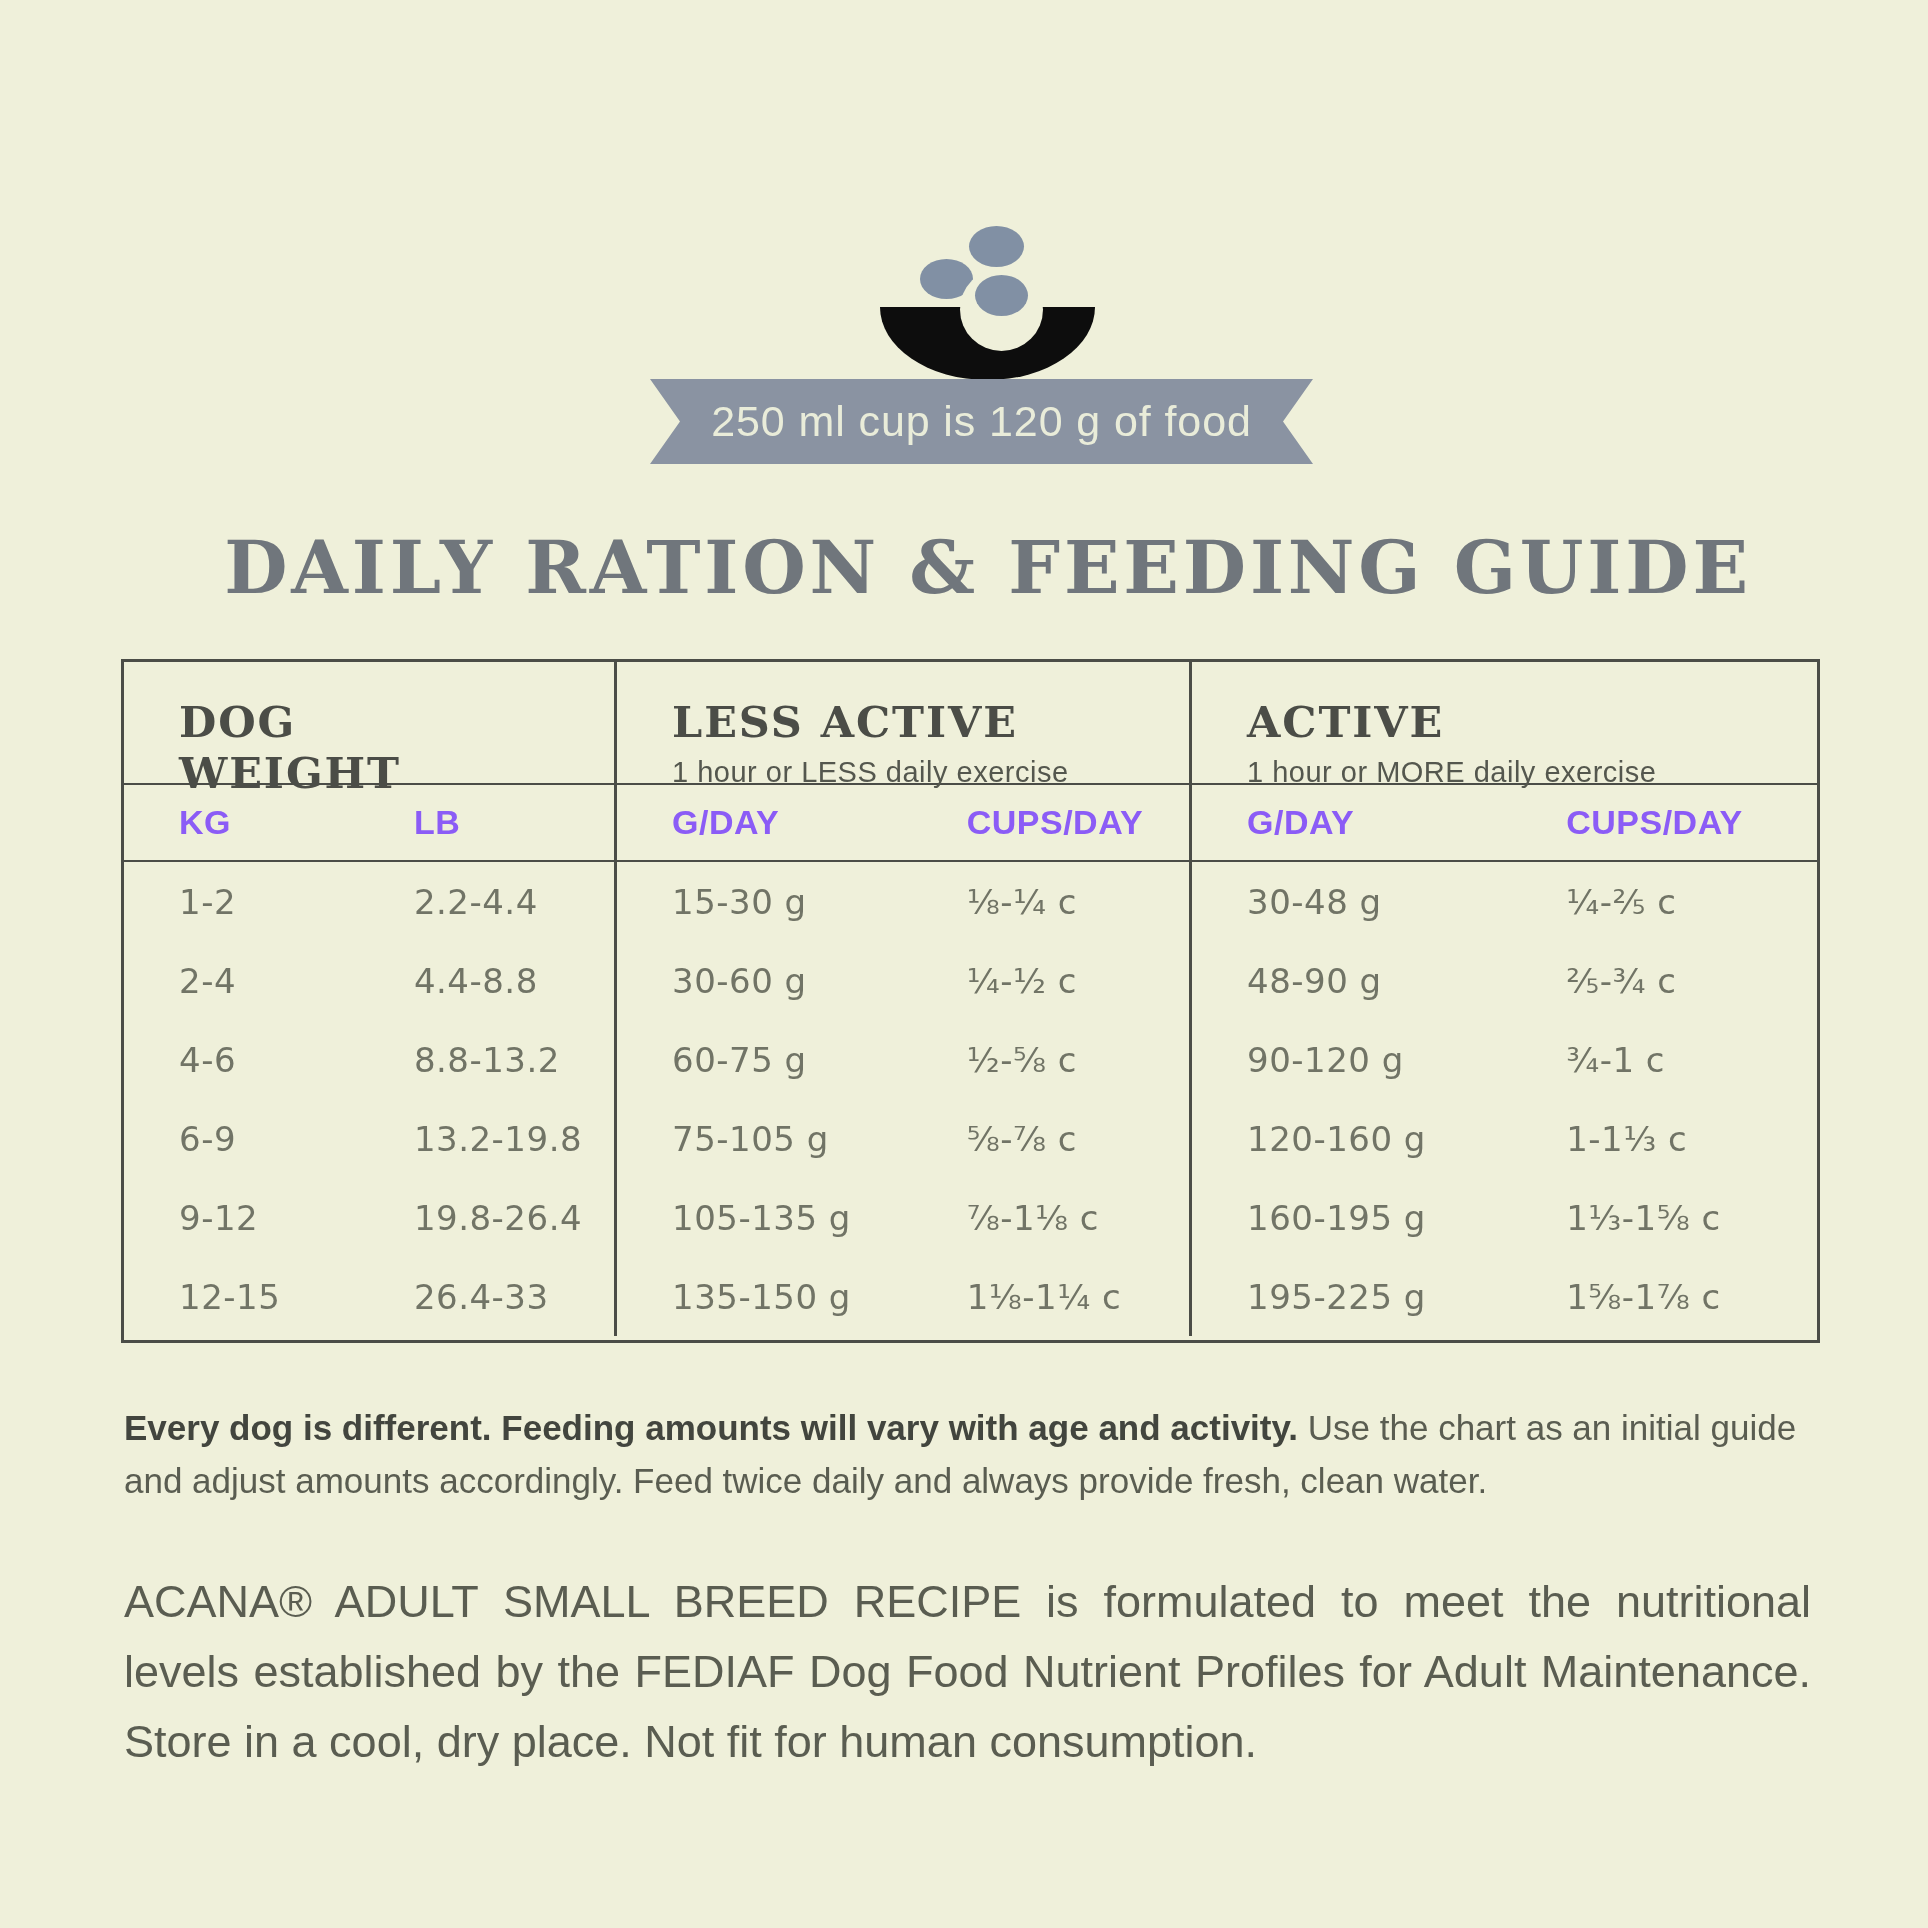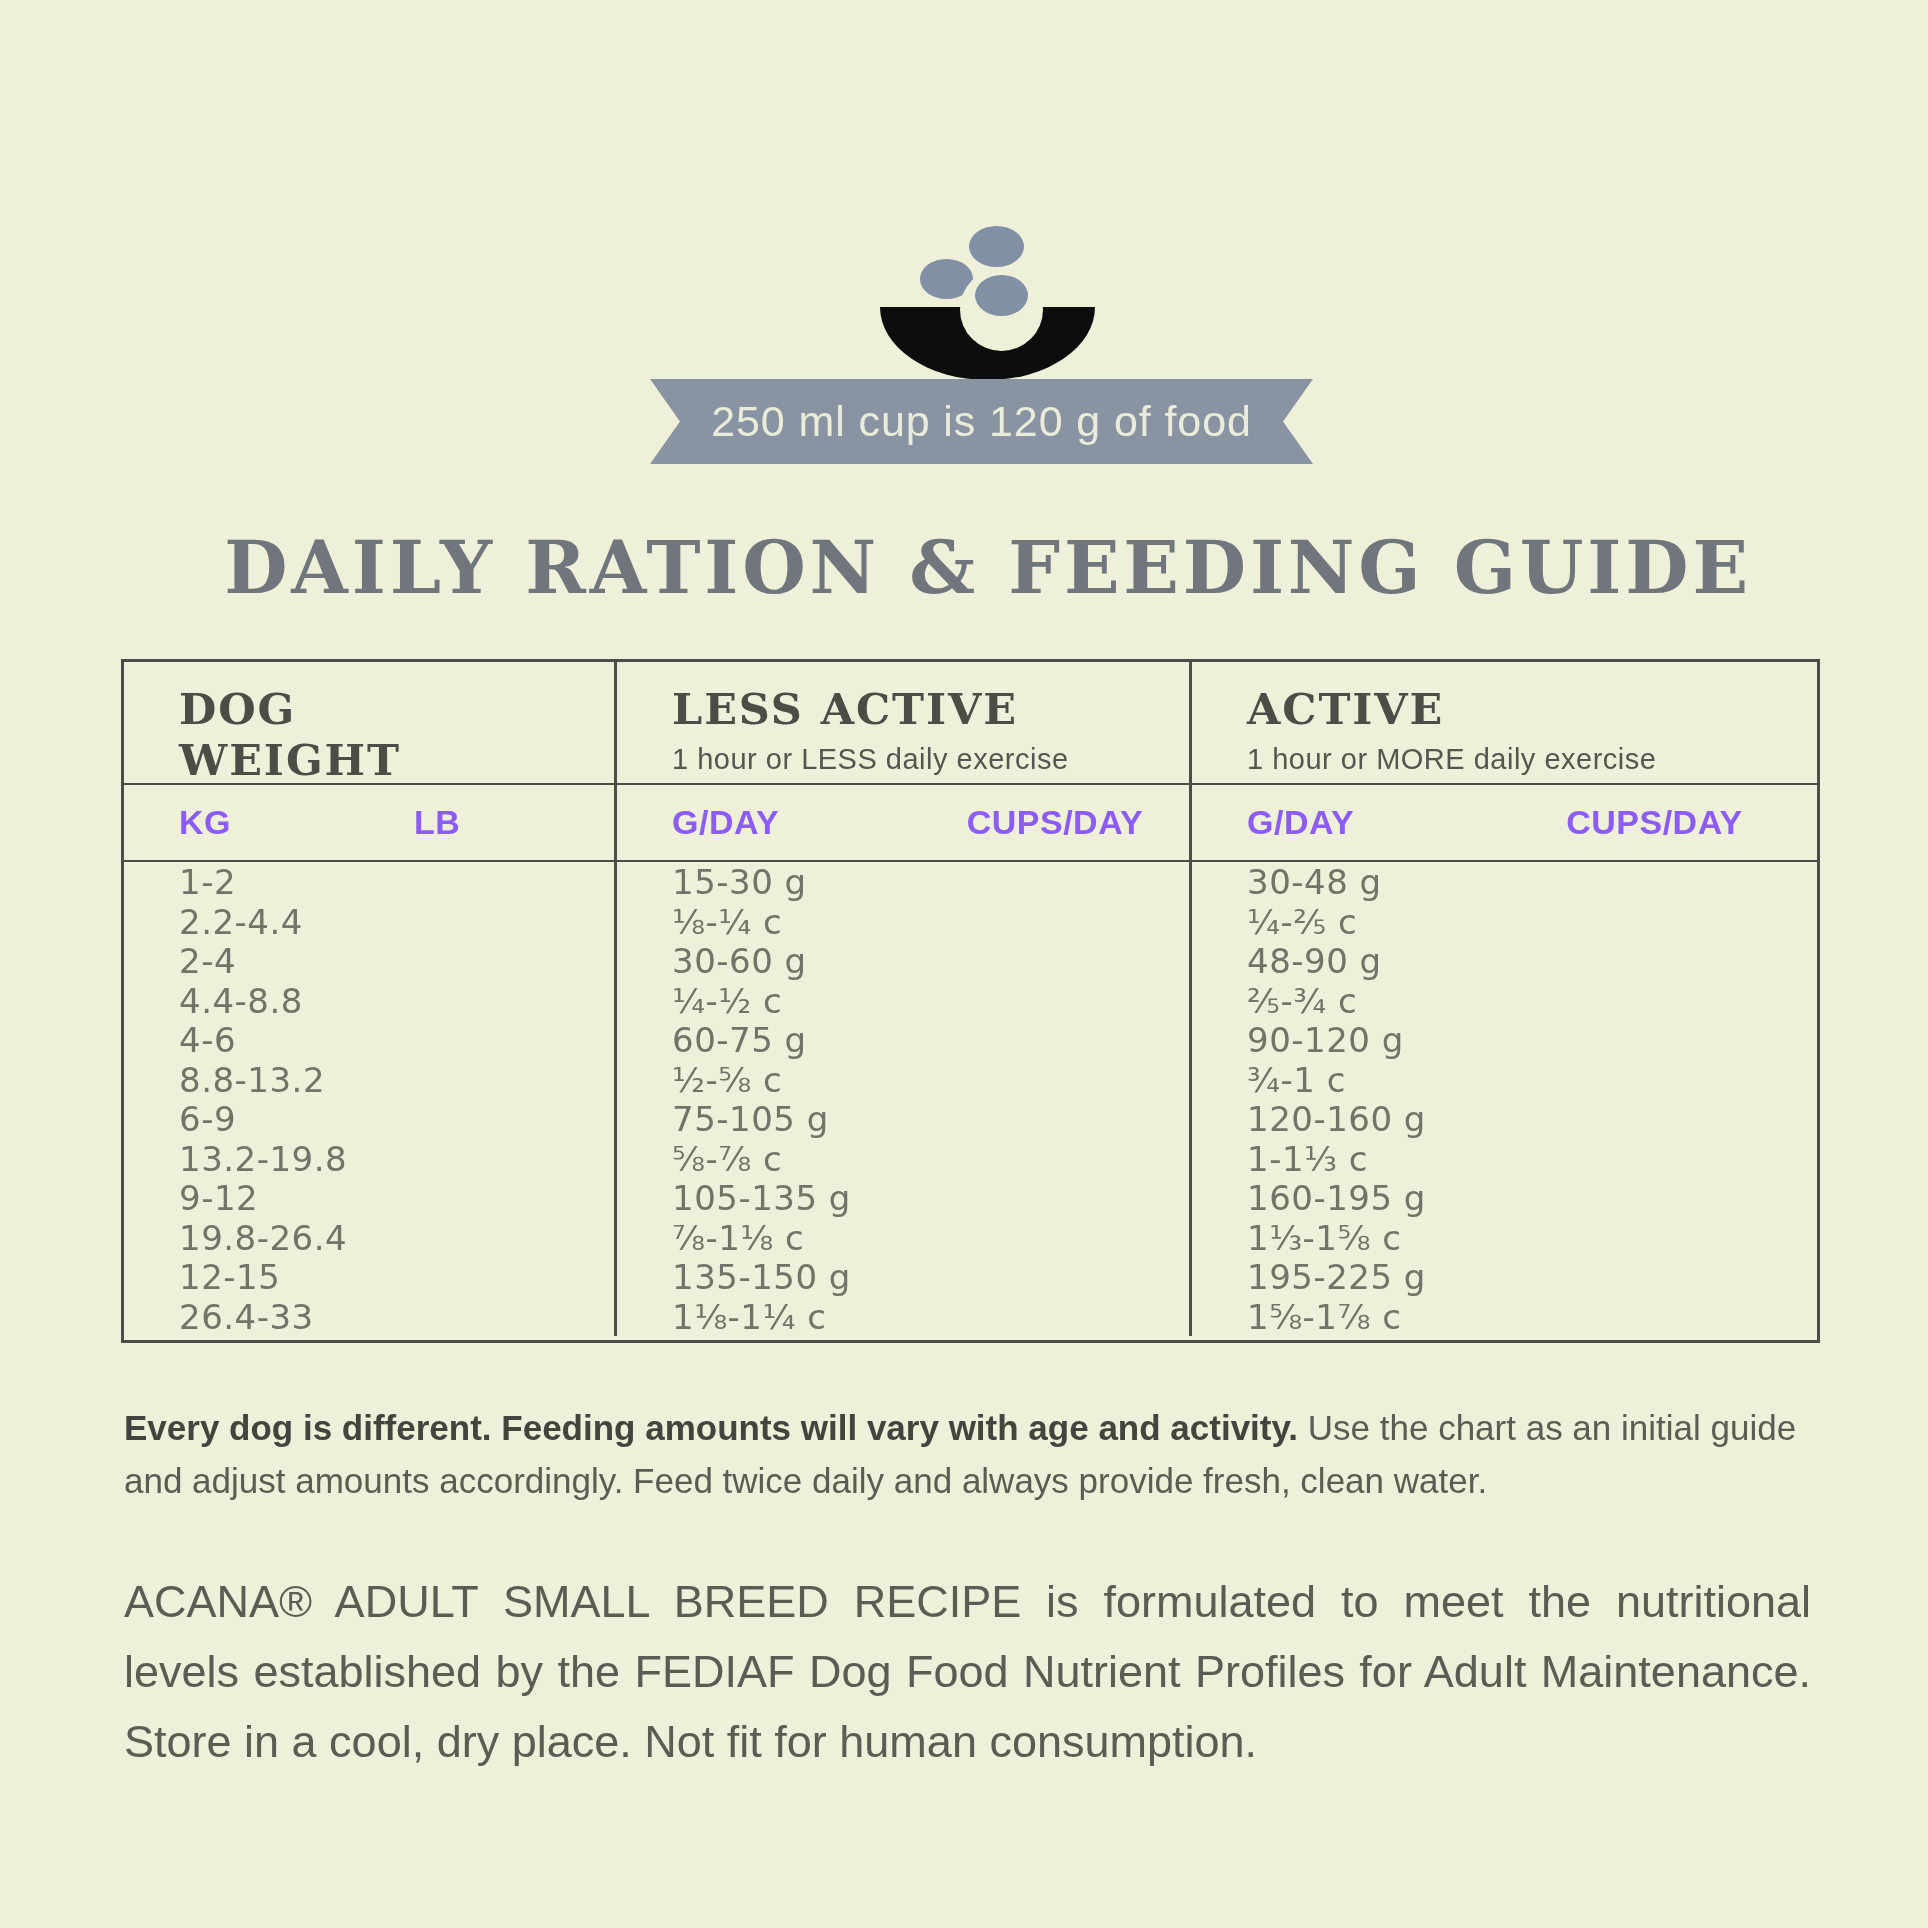--- a/index.html
+++ b/index.html
@@ -45,38 +45,38 @@
     position:absolute;left:121px;top:659px;width:1699px;height:684px;
     border:3.8px solid #4b4d47;box-sizing:border-box;
     color:#4c4e49;
   }
   .trow{display:flex;width:100%;}
   .cell{box-sizing:border-box;padding-left:55px;}
   .cell.g1{width:493px;border-right:3.8px solid #4b4d47;}
   .cell.g2{width:575px;border-right:3.8px solid #4b4d47;}
   .cell.g3{width:615px;}
   .thead-groups{height:121px;border-bottom:2.8px solid #4b4d47;}
-  .thead-groups .cell{padding-top:22px;}
+  .thead-groups .cell{padding-top:35px;}
   .group-title{
     font-family:"DejaVu Serif", serif;font-weight:bold;
     font-size:43px;letter-spacing:1.9px;color:#4b4d47;line-height:1.18;
   }
   .group-title.wrap{width:320px;}
   .group-sub{
     font-size:29px;color:#54574e;margin-top:8.5px;letter-spacing:0.5px;
   }
   .thead-sub{height:75px;border-bottom:2.8px solid #4b4d47;}
   .thead-sub .cell{display:flex;align-items:center;}
   .thead-sub .colhead{
     font-weight:bold;font-size:34px;color:#8b5cf6;letter-spacing:0.5px;
   }
   .subcol-1{display:inline-block;width:54%;}
   .g2 .subcol-1,.g3 .subcol-1{width:57%;}
   .tbody .trow{height:79px;}
-  .tbody .cell{display:flex;align-items:flex-start;flex-direction:column;}
+  .tbody .cell{display:flex;align-items:center;}
   .dval{
     font-family:"DejaVu Sans", sans-serif;
     font-size:34px;color:#717466;letter-spacing:0.5px;
   }
   
   .note-1{
     position:absolute;left:124px;top:1367px;width:1687px;
     font-size:35px;line-height:1.5;color:#5a5d51;
   }
   .note-1 .lead{font-weight:bold;color:#42453e;}

